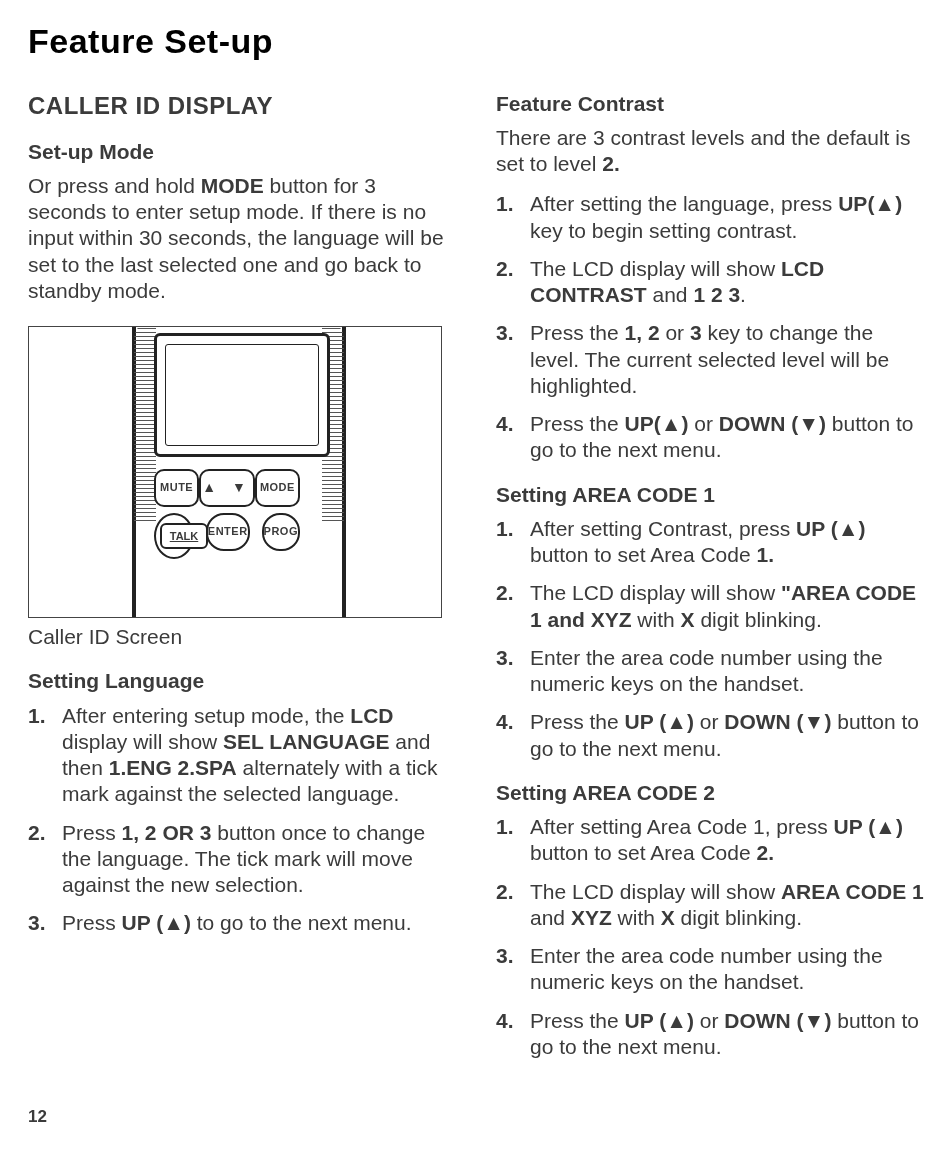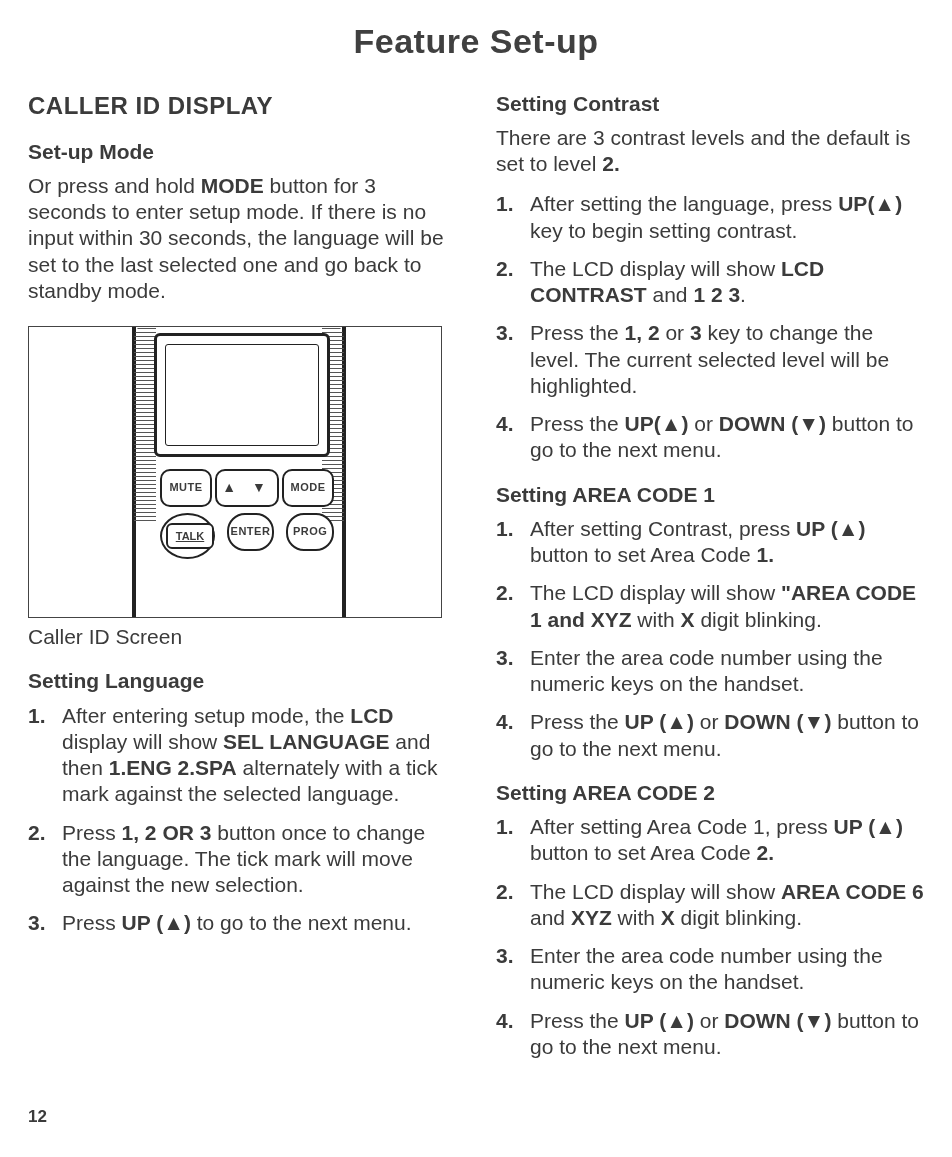--- a/index.html
+++ b/index.html
@@ -6,22 +6,22 @@
   body{
     font-family:"Gill Sans","Gill Sans MT","Trebuchet MS","Segoe UI",Helvetica,Arial,sans-serif;
     color:#3b3b3b;
     width:952px;
     padding:20px 28px 20px 28px;
     box-sizing:border-box;
     font-size:21px;
     line-height:1.25;
   }
   h1.title{
-    text-align:center;
-    color:#404040;
+    text-align:left;
+    color:#000000;
     font-size:34px;
     font-weight:700;
     margin:0 0 28px 0;
     letter-spacing:.5px;
   }
   .cols{display:flex;gap:40px;}
   .col{flex:1 1 0;min-width:0;}
   h2{font-size:24px;font-weight:700;margin:0 0 14px 0;letter-spacing:.5px;}
   h3{font-size:21px;font-weight:700;margin:18px 0 8px 0;}
   p{margin:0 0 14px 0;}
@@ -35,21 +35,21 @@
   
   .device-frame{border:1px solid #444;width:412px;height:290px;position:relative;overflow:hidden;margin-top:22px;}
   .phone{position:absolute;left:103px;top:-40px;width:206px;}
   .phone-body{position:relative;width:206px;height:370px;border:4px solid #222;border-radius:22px;background:#fff;}
   .screen{position:absolute;left:18px;top:42px;width:170px;height:118px;border:3px solid #222;border-radius:6px;background:#fff;}
   .screen-inner{position:absolute;left:8px;top:8px;right:8px;bottom:8px;border:1.5px solid #222;border-radius:3px;}
   .shade-l{position:absolute;left:-2px;top:30px;width:22px;height:200px;
     background:repeating-linear-gradient(0deg,#555 0 1px,transparent 1px 4px);border-top-left-radius:18px;}
   .shade-r{position:absolute;right:-2px;top:30px;width:22px;height:200px;
     background:repeating-linear-gradient(0deg,#555 0 1px,transparent 1px 4px);border-top-right-radius:18px;}
-  .btnrow{position:absolute;left:24px;width:174px;display:flex;justify-content:space-between;}
+  .btnrow{position:absolute;left:18px;width:146px;display:flex;justify-content:space-between;}
   .row1{top:178px;}
   .row2{top:222px;}
   .kbtn{border:2.5px solid #222;border-radius:10px;background:#fff;height:34px;display:flex;align-items:center;justify-content:center;
     font-family:Arial,sans-serif;font-weight:700;font-size:11px;letter-spacing:.5px;}
   .kbtn.sm{width:48px;}
   .kbtn.ctr{width:60px;}
   .kbtn.round{border-radius:18px;margin-left:12px;}
   .arrows{font-size:14px;letter-spacing:6px;}
   .talk-wrap{position:relative;width:60px;height:46px;}
   .talk-oval{position:absolute;inset:0;border:2.5px solid #222;border-radius:50%;}
@@ -105,21 +105,21 @@
       <li><span class="num">2.</span>
         <span>Press </span><span class="b">1, 2 OR 3</span><span> button once to change the language. The tick mark will move against the new selection.</span>
       </li>
       <li><span class="num">3.</span>
         <span>Press </span><span class="b tri">UP (▲)</span><span> to go to the next menu.</span>
       </li>
     </ol>
   </div>
 
   <div class="col">
-    <h3 style="margin-top:0">Setting Contrast</h3>
+    <h3 style="margin-top:0">Feature Contrast</h3>
     <p>
       <span>There are 3 contrast levels and the default is set to level </span><span class="b">2.</span>
     </p>
     <ol>
       <li><span class="num">1.</span>
         <span>After setting the language, press </span><span class="b tri">UP(▲)</span><span> key to begin setting contrast.</span>
       </li>
       <li><span class="num">2.</span>
         <span>The LCD display will show </span><span class="b">LCD CONTRAST</span><span> and </span><span class="b">1  2  3</span><span>.</span>
       </li>
@@ -146,21 +146,21 @@
         <span>Press the </span><span class="b tri">UP (▲)</span><span> or </span><span class="b tri">DOWN (▼)</span><span> button to go   to the next menu.</span>
       </li>
     </ol>
 
     <h3>Setting AREA CODE 2</h3>
     <ol>
       <li><span class="num">1.</span>
         <span>After setting Area Code 1, press </span><span class="b tri">UP (▲)</span><span> button to set Area Code </span><span class="b">2.</span>
       </li>
       <li><span class="num">2.</span>
-        <span>The LCD display will show </span><span class="b">AREA CODE 6</span><span> and </span><span class="b">XYZ</span><span> with </span><span class="b">X</span><span> digit blinking.</span>
+        <span>The LCD display will show </span><span class="b">AREA CODE 1</span><span> and </span><span class="b">XYZ</span><span> with </span><span class="b">X</span><span> digit blinking.</span>
       </li>
       <li><span class="num">3.</span>
         <span>Enter the area code number using the numeric keys on the handset.</span>
       </li>
       <li><span class="num">4.</span>
         <span>Press the </span><span class="b tri">UP (▲)</span><span>  or </span><span class="b tri">DOWN (▼)</span><span> button to go to the next menu.</span>
       </li>
     </ol>
   </div>
 </div>

